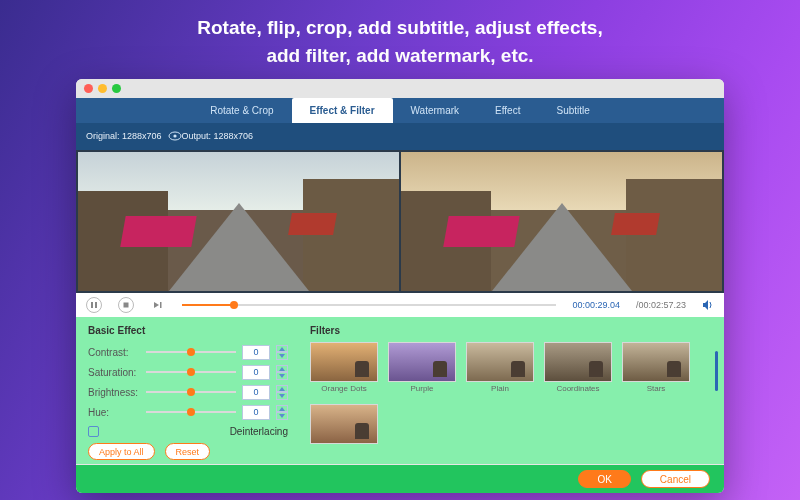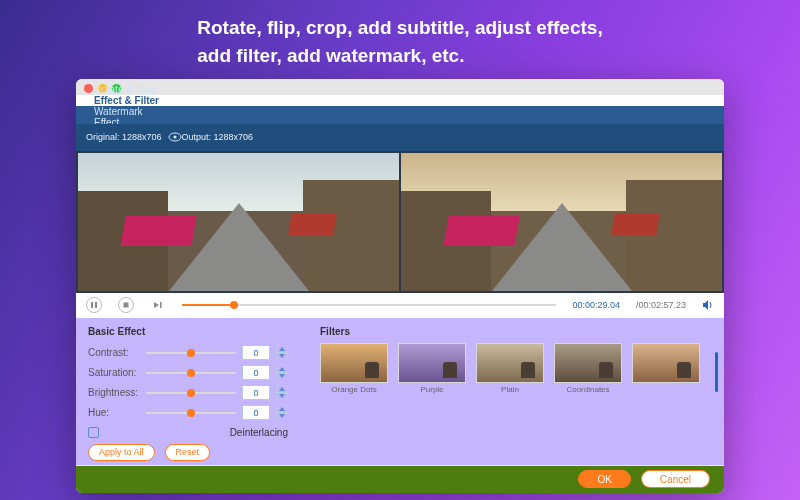--- a/index.html
+++ b/index.html
@@ -1,29 +1,29 @@
 <!DOCTYPE html>
 <html><head>
 <meta charset="utf-8">
 <style>
 * { margin: 0; padding: 0; box-sizing: border-box; font-family: -apple-system, "Segoe UI", Arial, sans-serif; }
 body {
   width: 800px; height: 500px; overflow: hidden;
   background: linear-gradient(120deg, #3a2c8f 0%, #6b3cc9 35%, #8c3fe0 55%, #a84bf0 75%, #c462f6 100%);
   display: flex; flex-direction: column; align-items: center;
 }
-.headline { color: #fff; font-size: 19px; font-weight: 600; text-align: left; margin-top: 14px; line-height: 1.45; }
+.headline { color: #fff; font-size: 19px; font-weight: 600; text-align: center; margin-top: 14px; line-height: 1.45; }
 .app-window {
   margin-top: 10px; width: 648px; height: 414px; background: #f1f1f1;
   border-radius: 6px; box-shadow: 0 12px 40px rgba(0,0,0,.35); display: flex; flex-direction: column; overflow: hidden;
 }
 .titlebar { height: 20px; background: #e5e5e5; display: flex; align-items: center; padding: 0 8px; gap: 5px; }
 .tl-btn { width: 9px; height: 9px; border-radius: 50%; }
 .tl-red { background: #ff5f57; } .tl-yel { background: #ffbd2e; } .tl-grn { background: #28c940; }
-.tabbar { height: 26px; background: #2a5c91; display: flex; align-items: stretch; justify-content: center; font-size: 10px; flex-direction: column; }
+.tabbar { height: 26px; background: #2a5c91; display: flex; align-items: stretch; justify-content: center; font-size: 10px; }
 .tab { padding: 0 18px; display: flex; align-items: center; color: #cfe3f6; cursor: pointer; }
 .tab.active { background: #fff; color: #2a5c91; font-weight: 600; border-radius: 2px 2px 0 0; }
 .infobar { height: 28px; background: #1f4e7d; display: flex; align-items: center; color: #e5eef7; font-size: 9px; padding: 0 10px; }
 .infobar .left { display: flex; align-items: center; gap: 6px; flex: 0 0 auto; }
 .infobar .center { flex: 1; text-align: center; }
 .infobar .right { flex: 0 0 auto; }
 .eye-icon svg { display: block; }
 .preview-row { height: 150px; background: #2b3a4a; display: flex; gap: 2px; padding: 2px; }
 .preview { flex: 1; position: relative; overflow: hidden; }
 .preview .sky { position: absolute; inset: 0; height: 42%; }
@@ -37,21 +37,21 @@
 .out  .ground { background:#6f5e48; }
 .playbar { height: 26px; background: #fff; display:flex; align-items:center; padding: 0 10px; gap:16px; font-size:9px; color:#777; }
 .pbtn { width:16px; height:16px; border:1px solid #bbb; border-radius:50%; display:flex; align-items:center; justify-content:center; color:#888; cursor:pointer; }
 .pbtn svg { display:block; }
 .seek { flex:1; height:10px; position:relative; }
 .seek-track { position:absolute; top:50%; left:0; right:0; height:2px; background:#d9d9d9; transform:translateY(-50%); }
 .seek-fill  { position:absolute; top:50%; left:0; width:14%; height:2px; background:#ff7a1a; transform:translateY(-50%); }
 .seek-thumb { position:absolute; top:50%; left:14%; width:8px; height:8px; border-radius:50%; background:#ff7a1a; transform:translate(-50%,-50%); }
 .time-cur { color:#2b66b4; }
 .vol svg { display:block; color:#2b66b4; }
-.lower { flex:1; background:#c4b5fd; display:flex; padding:8px 12px 4px; gap:32px; font-size:10px; color:#333; }
+.lower { flex:1; background:#86efac; display:flex; padding:8px 12px 4px; gap:22px; font-size:10px; color:#333; }
 .basic { width: 200px; }
 .sec-title { font-weight:700; margin-bottom:6px; font-size:10px; }
 .ctrl-row { display:flex; align-items:center; gap:6px; height:20px; }
 .ctrl-row label { width:52px; color:#555; }
 .slider { flex:1; height:10px; position:relative; cursor:pointer; }
 .s-track { position:absolute; top:50%; left:0; right:0; height:2px; background:#d9d9d9; transform:translateY(-50%); }
 .s-thumb { position:absolute; top:50%; width:8px; height:8px; border-radius:50%; background:#ff7a1a; transform:translate(-50%,-50%); }
 .numbox { width:28px; height:15px; border:1px solid #b8c8e0; background:#fff; display:flex; align-items:center; justify-content:center; font-size:9px; color:#2b66b4; }
 .stepper { width:12px; height:15px; display:flex; flex-direction:column; }
 .step { flex:1; border:1px solid #b8c8e0; display:flex; align-items:center; justify-content:center; cursor:pointer; }
@@ -68,21 +68,21 @@
 .thumb::after  { content:""; position:absolute; right:8px; bottom:4px; width:14px; height:16px; background:#4a3d33; border-radius:3px 3px 0 0; }
 .fname { font-size:8px; color:#666; }
 .t-orange::before { background:linear-gradient(#e2b074,#8a6540); }
 .t-purple::before { background:linear-gradient(#b09ad4,#6a5490); }
 .t-plain::before  { background:linear-gradient(#c9b99d,#7d6a50); }
 .t-coord::before  { background:linear-gradient(#a89a84,#5d4f3d); }
 .t-stars::before  { background:linear-gradient(#c2b398,#6e5c44); }
 .t-extra::before  { background:linear-gradient(#d8b389,#8b6345); }
 .vscroll { position:absolute; right:-6px; top:16px; bottom:4px; width:3px; background:transparent; }
 .vscroll .sbar { position:absolute; right:0; top:10px; width:3px; height:40px; background:#2b66b4; border-radius:2px; }
-.footer { height:30px; background:#4d7c0f; border-top:1px solid #e6e6e6; display:flex; align-items:center; justify-content:flex-end; gap:10px; padding:0 14px; }
+.footer { height:30px; background:#22c55e; border-top:1px solid #e6e6e6; display:flex; align-items:center; justify-content:flex-end; gap:10px; padding:0 14px; }
 .fbtn { height:18px; padding:0 18px; border-radius:9px; border:1px solid #ff7a1a; font-size:10px; display:flex; align-items:center; cursor:pointer; }
 .fbtn.primary { background:#ff7a1a; color:#fff; }
 .fbtn.secondary { background:#fff; color:#ff7a1a; }
 </style>
 </head>
 <body>
 
 <div class="headline">
   <div>Rotate, flip, crop, add subtitle, adjust effects,</div>
   <div>add filter, add watermark, etc.</div>
@@ -284,20 +284,24 @@
         </div>
         <div class="filter">
           <div class="thumb t-plain"></div>
           <div class="fname">Plain</div>
         </div>
         <div class="filter">
           <div class="thumb t-coord"></div>
           <div class="fname">Coordinates</div>
         </div>
         <div class="filter">
+          <div class="thumb t-stars"></div>
+          <div class="fname">Stars</div>
+        </div>
+        <div class="filter">
           <div class="thumb t-extra"></div>
           <div class="fname"></div>
         </div>
       </div>
       <div class="vscroll">
           <div class="sbar"></div>
         </div>
     </div>
 
   </div>

